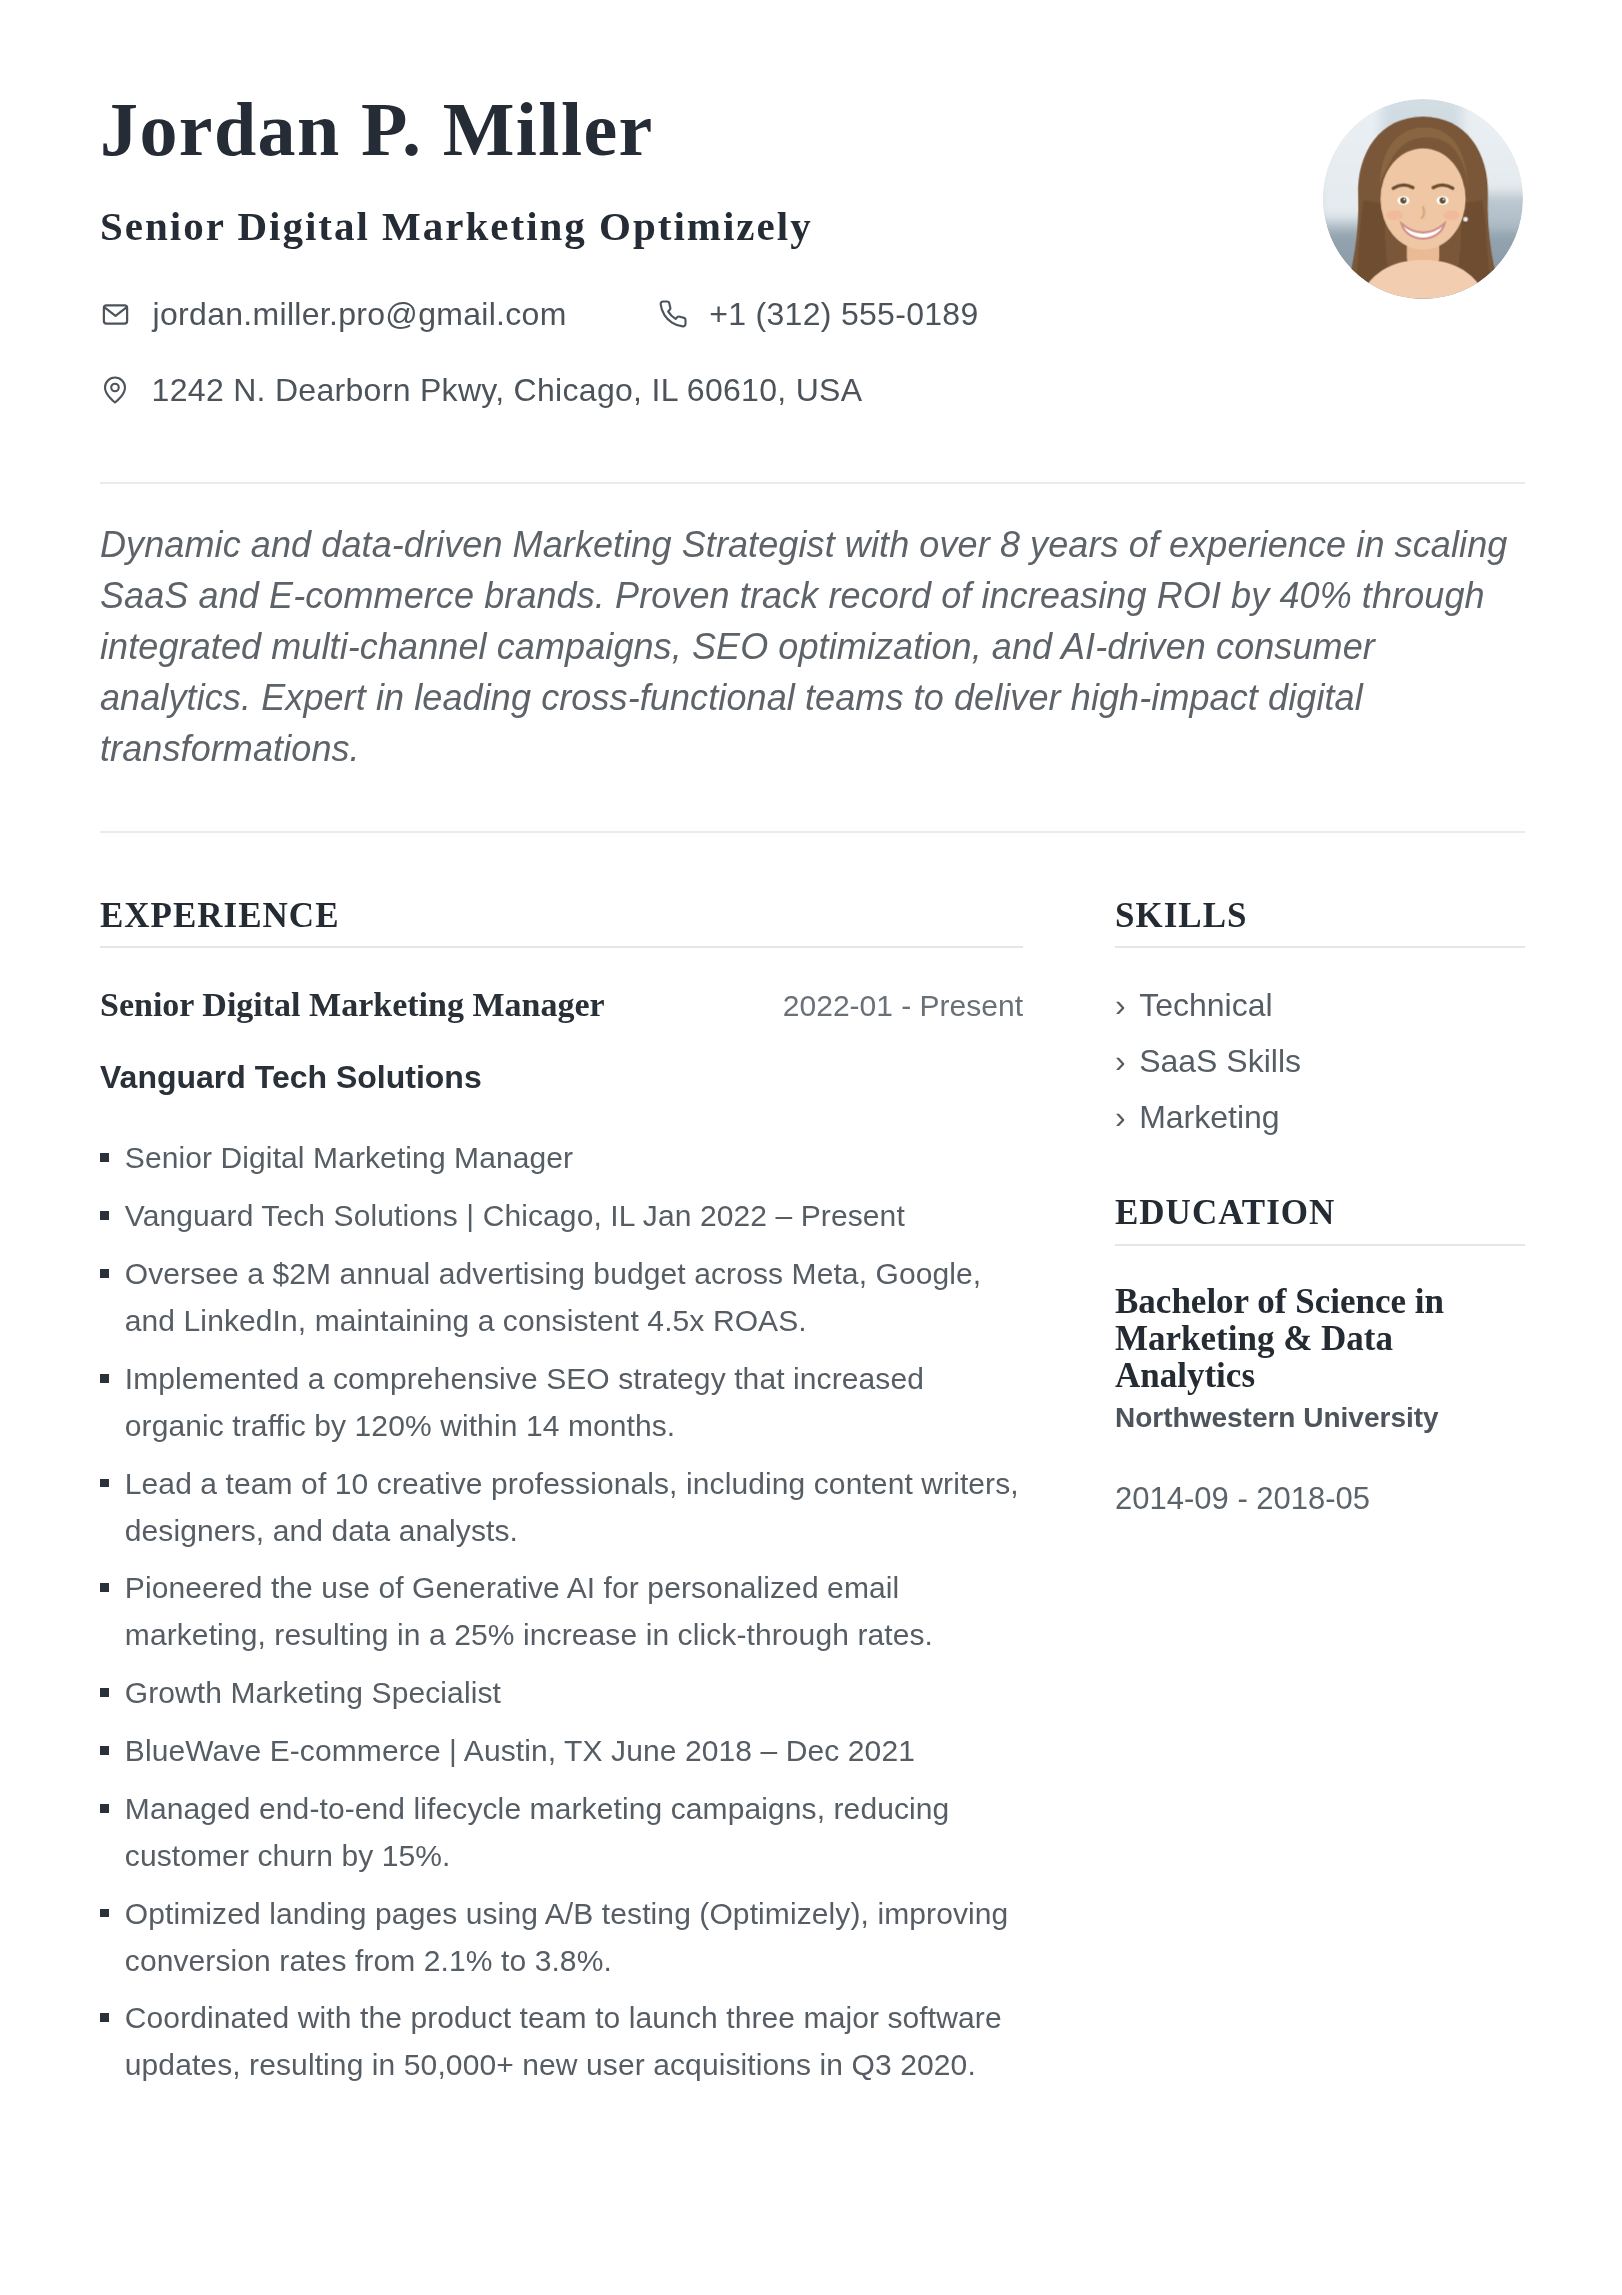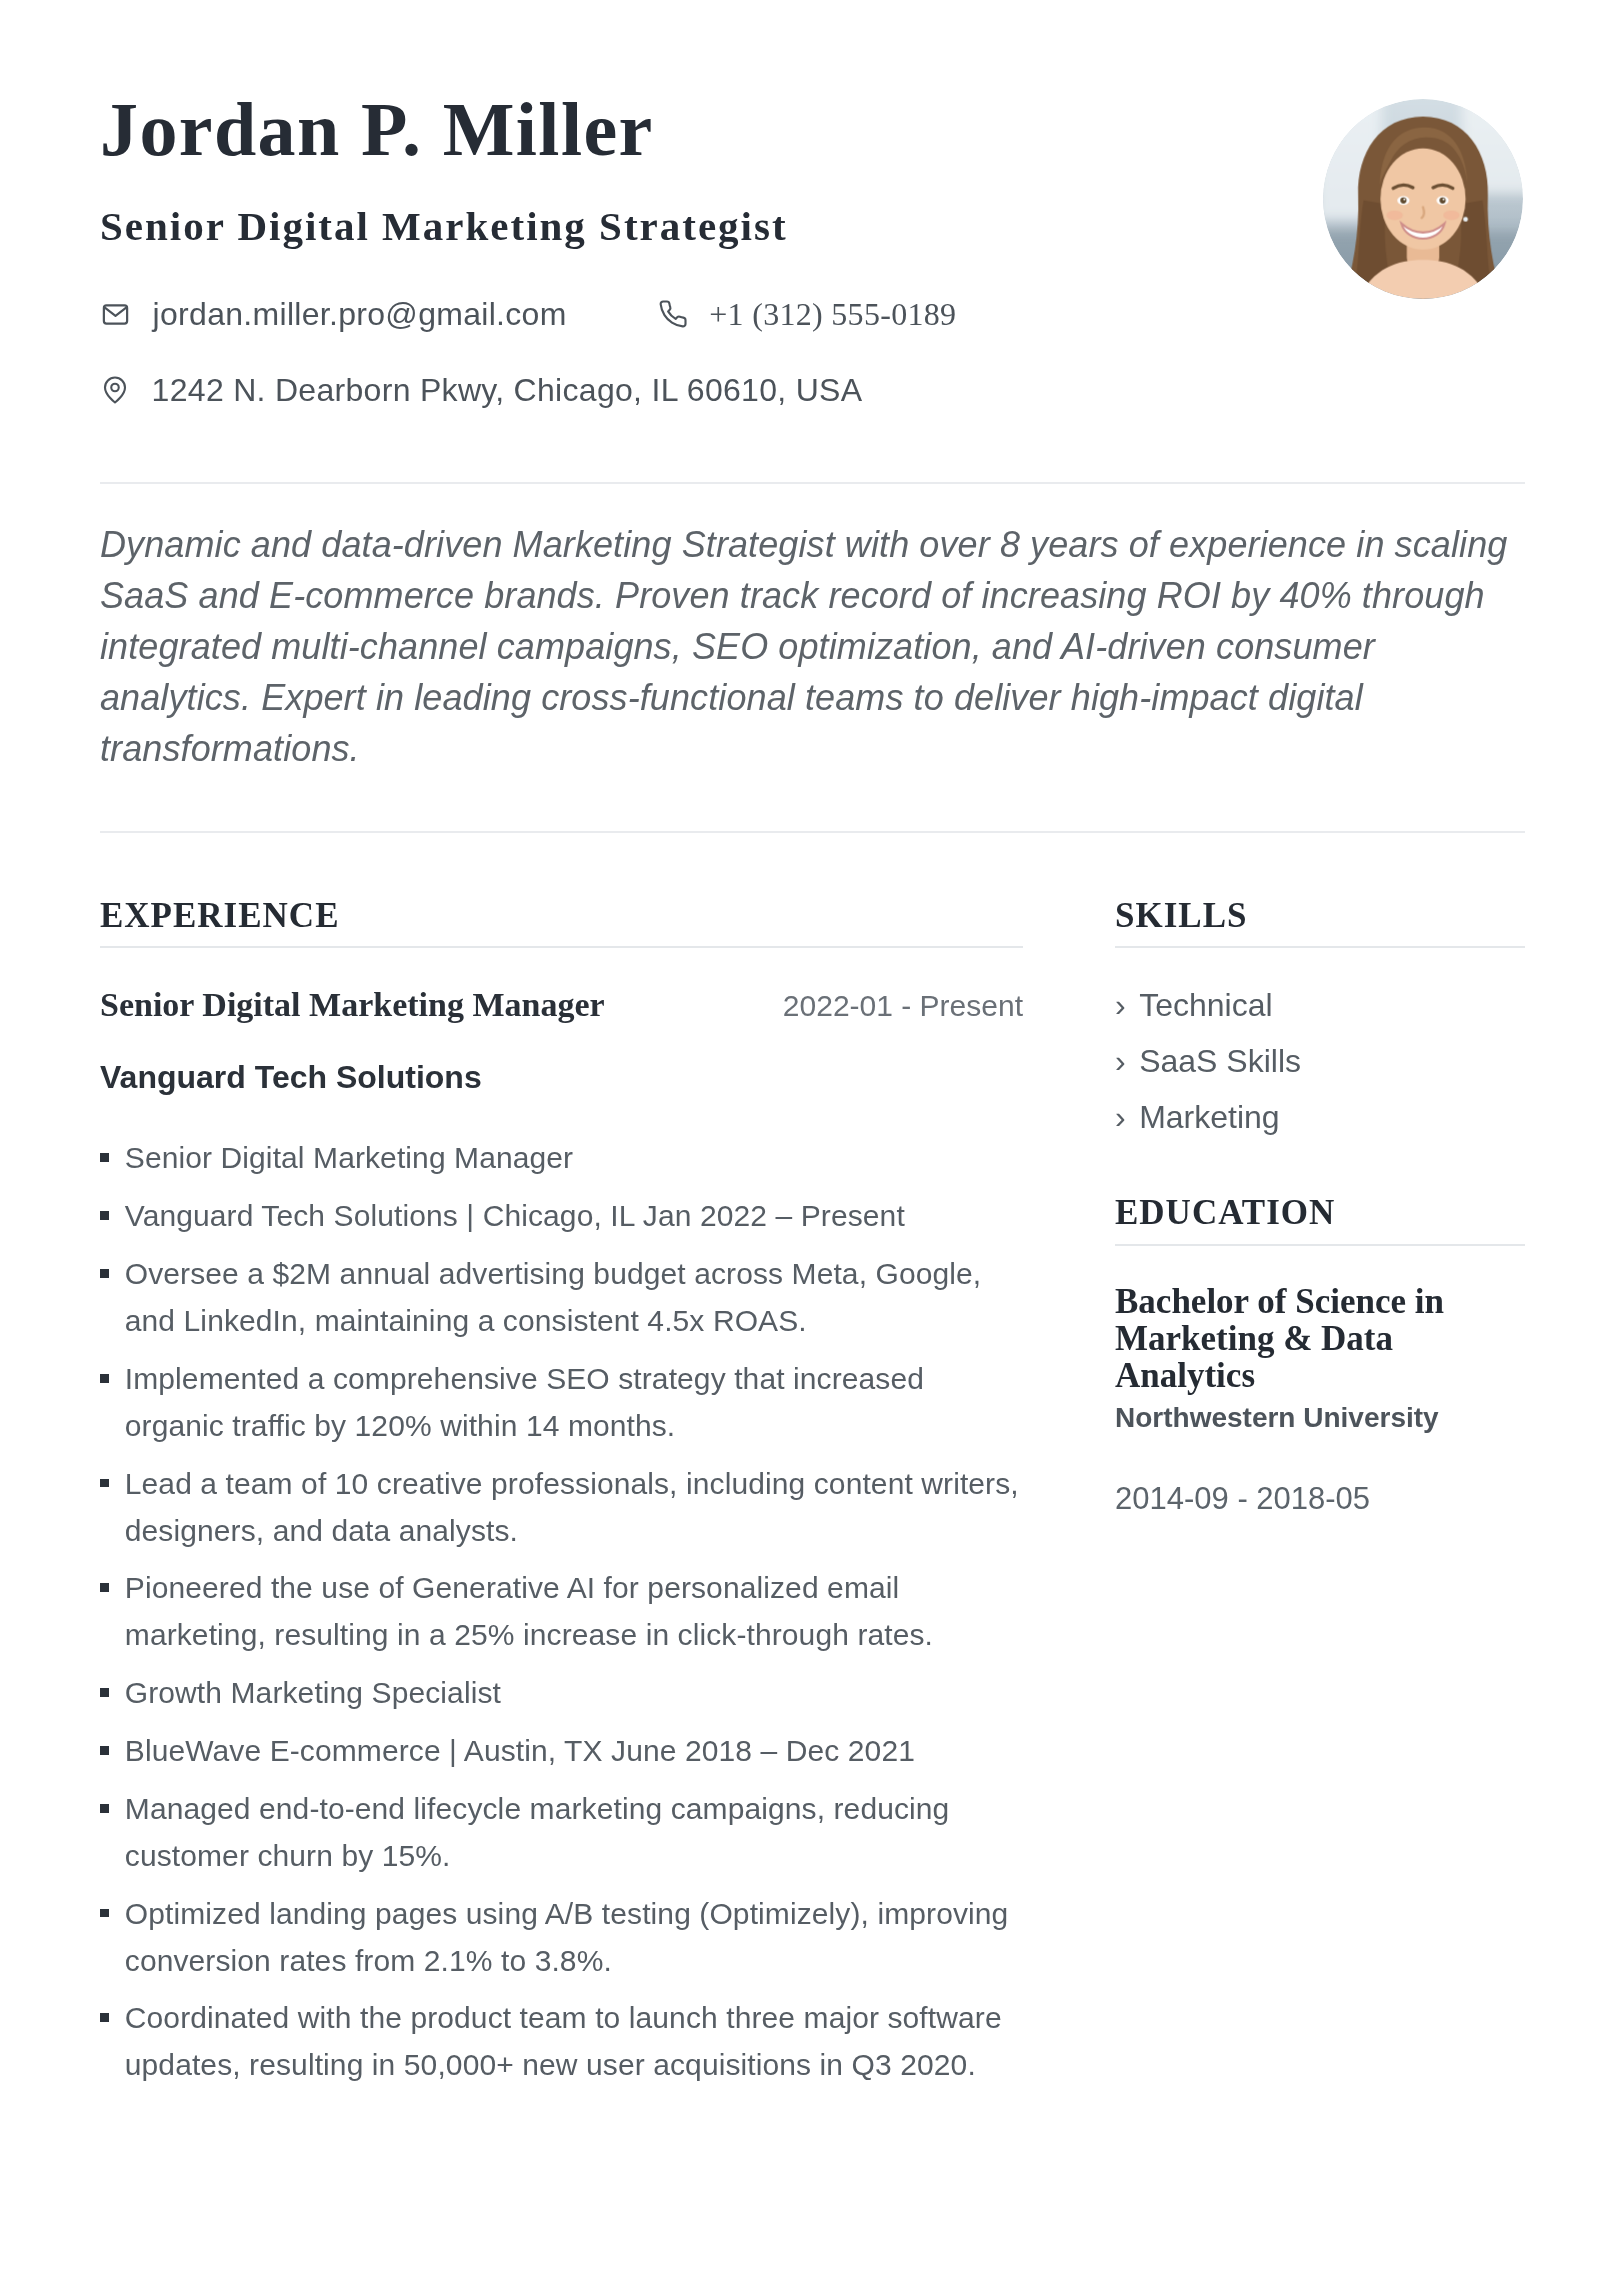--- a/index.html
+++ b/index.html
@@ -32,21 +32,21 @@
     font-weight:700;
     font-size:41px;
     letter-spacing:2px;
     line-height:1.2;
     color:#262c35;
   }
   .contact-row { display:flex; align-items:center; gap:26px; }
   .contact-row.first { margin-top:45px;align-items:flex-end; }
   .contact-row.second { margin-top:39px; }
   .contact-item { display:flex; align-items:center; gap:21.6px; }
-  .contact-item + .contact-item { margin-left:65px;font-family:Liberation Serif, serif; }
+  .contact-item + .contact-item { margin-left:65px; }
   .contact-text { font-size:32px; color:#4c535a; letter-spacing:0.3px; }
   .cicon { flex:0 0 auto; display:block; }
   .cicon svg { display:block; }
 
   .avatar {
     position:absolute;
     left:1323px; top:99px;
     width:200px; height:200px;
     border-radius:50%;
     overflow:hidden;
@@ -158,21 +158,21 @@
     font-size:31px;
     color:#5c646b;
   }
 </style>
 </head>
 <body>
 
 <div class="page">
 
   <div class="name">Jordan P. Miller</div>
-  <div class="job-headline">Senior Digital Marketing Strategist</div>
+  <div class="job-headline">Senior Digital Marketing Optimizely</div>
 
   <div class="avatar">
     <svg width="200" height="200" viewBox="0 0 296 296">
       <defs>
         <clipPath id="avclip">
             <circle cx="148" cy="148" r="148"></circle>
           </clipPath>
         <filter id="soft" x="-20%" y="-20%" width="140%" height="140%">
             <feGaussianBlur stdDeviation="9"></feGaussianBlur>
           </filter>

